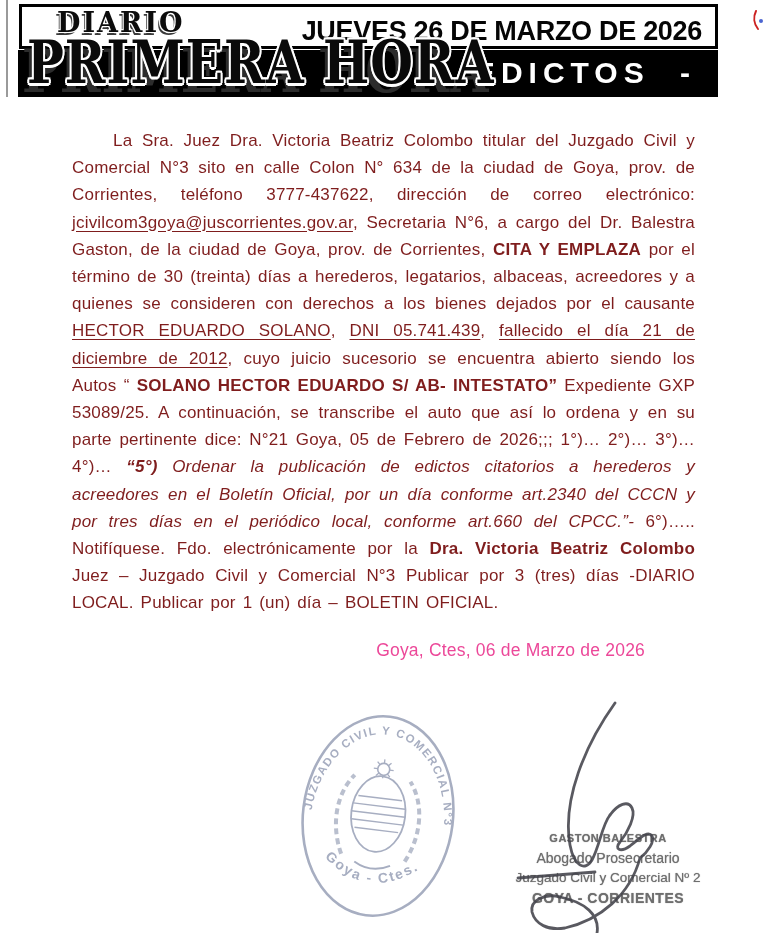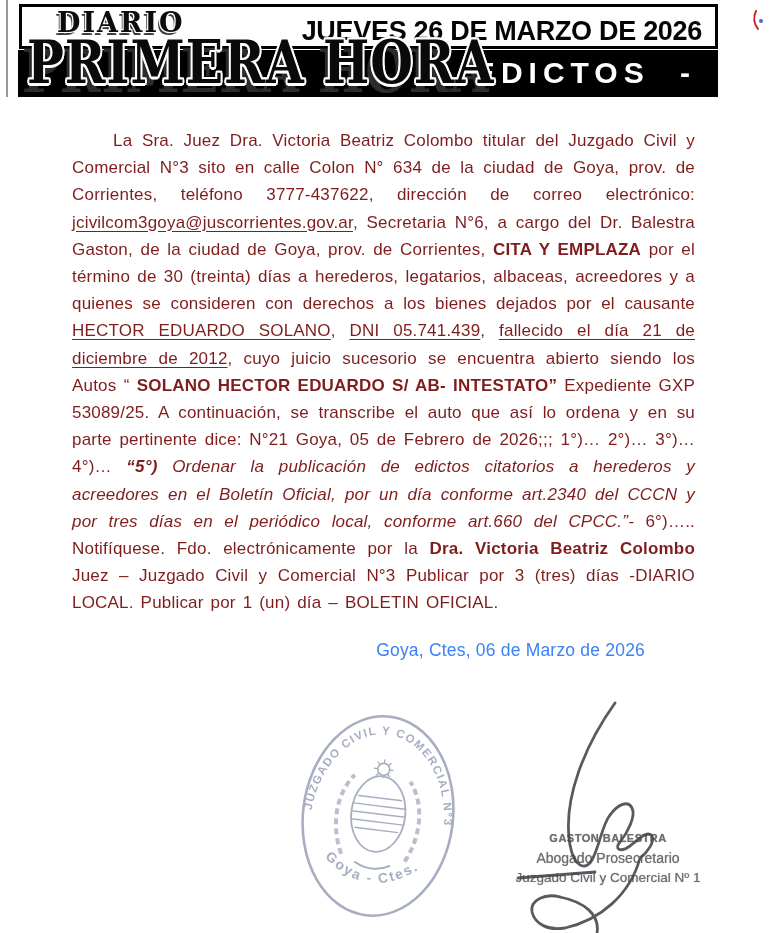--- a/index.html
+++ b/index.html
@@ -32,21 +32,21 @@
 
   
   .edict-text{position:absolute;left:72px;top:127px;width:623px;margin:0;
       font-size:17px;line-height:27.2px;color:#7f1d1d;text-align:justify;
       text-indent:41px;letter-spacing:0.2px;word-spacing:2px;}
   .seg{ }
   .b{font-weight:bold;}
   .i{font-style:italic;}
   .u{text-decoration:underline;text-underline-offset:3px;}
   .dateline{position:absolute;left:72px;top:640px;width:573px;text-align:right;
-      font-size:17.5px;color:#3b82f6;letter-spacing:0.2px;}
+      font-size:17.5px;color:#ec4899;letter-spacing:0.2px;}
 
   
   .seal-svg{position:absolute;left:290px;top:706px;}
   .stamp-block{position:absolute;left:502px;top:828px;width:212px;text-align:center;
       color:#6e6e6e;line-height:20px;text-shadow:0 0 1px #8a8a8a;}
   .stamp-l1{font-weight:bold;font-size:11px;letter-spacing:0.5px;}
   .stamp-l2{font-size:14px;}
   .stamp-l3{font-size:13.5px;}
   .stamp-l4{font-weight:bold;font-size:14px;letter-spacing:0.5px;}
   .signature-svg{position:absolute;left:495px;top:690px;}
@@ -113,21 +113,22 @@
         <path d="M 56,152 C 42,124 44,92 60,72" stroke-width="4" stroke-dasharray="6 4" opacity="0.8"></path>
         <path d="M 120,152 C 134,124 132,92 116,72" stroke-width="4" stroke-dasharray="6 4" opacity="0.8"></path>
         <path d="M 70,158 Q 88,168 106,158" stroke-width="2"></path>
       </g>
     </g>
   </svg>
 
   <div class="stamp-block">
     <div class="stamp-l1">GASTON BALESTRA</div>
     <div class="stamp-l2">Abogado Prosecretario</div>
-    <div class="stamp-l3">Juzgado Civil y Comercial Nº 1</div>
+    <div class="stamp-l3">Juzgado Civil y Comercial Nº 2</div>
+    <div class="stamp-l4">GOYA - CORRIENTES</div>
   </div>
 
   <svg class="signature-svg" width="220" height="243" viewBox="0 0 220 243">
     <g stroke="#43434b" stroke-width="2.8" fill="none" stroke-linecap="round" opacity="0.88">
       <path d="M 120,13 C 90,55 67,110 75,155 C 79,176 90,182 97,170 C 105,155 107,135 115,125"></path>
       <path d="M 115,125 C 123,114 133,110 137,118 C 141,126 133,142 125,152 C 119,159 125,163 135,156 C 145,148 153,140 157,146 C 160,151 153,162 145,168"></path>
       <path d="M 145,168 C 135,205 105,230 70,238 C 53,241 40,234 37,222 C 35,210 50,203 65,207"></path>
       <path d="M 23,188 L 100,182"></path>
       <path d="M 65,207 C 90,212 105,225 102,243"></path>
     </g>

